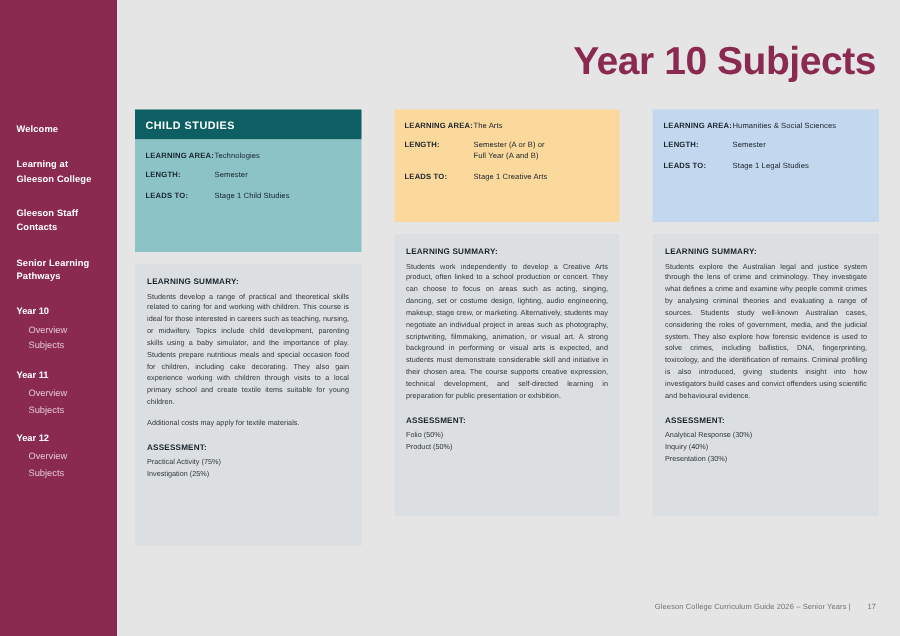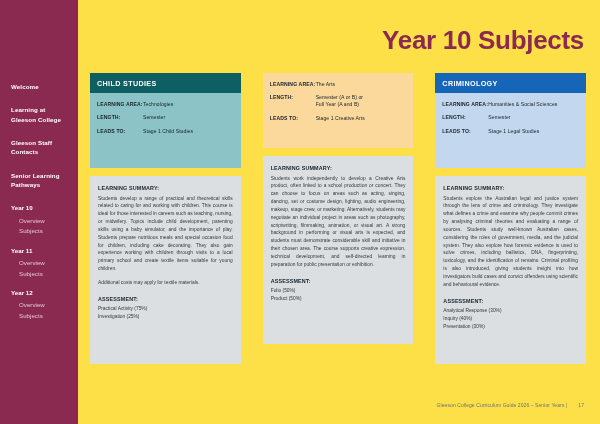--- a/index.html
+++ b/index.html
@@ -2,21 +2,21 @@
 <html><head>
 <meta charset="utf-8">
 <style>
   * { box-sizing: border-box; margin: 0; padding: 0; }
   html, body {
     width: 600px; height: 424px;
     background: #ffffff;
     font-family: "Liberation Sans", sans-serif;
     overflow: hidden;
   }
-  .page { position: relative; width: 600px; height: 424px; background: #fde047; display: flex; }
+  .page { position: relative; width: 600px; height: 424px; background: #e5e5e5; display: flex; }
 
   
   .sidebar {
     width: 78px; height: 424px;
     background: #8a2a50;
     flex: 0 0 78px;
     padding: 82px 0 0 11px;
     color: #ffffff;
   }
   .nav-top {
@@ -196,21 +196,20 @@
         <div class="col-body">
           <div class="sec-title">LEARNING SUMMARY:</div>
           <div class="sec-body">Students work independently to develop a Creative Arts product, often linked to a school production or concert. They can choose to focus on areas such as acting, singing, dancing, set or costume design, lighting, audio engineering, makeup, stage crew, or marketing. Alternatively, students may negotiate an individual project in areas such as photography, scriptwriting, filmmaking, animation, or visual art. A strong background in performing or visual arts is expected, and students must demonstrate considerable skill and initiative in their chosen area. The course supports creative expression, technical development, and self-directed learning in preparation for public presentation or exhibition.</div>
           <div class="assess-title">ASSESSMENT:</div>
           <div class="assess-item">Folio (50%)</div>
           <div class="assess-item">Product (50%)</div>
         </div>
       </section>
 
       <section class="col">
-        <div class="col-header" style="background:#1565b8">CRIMINOLOGY</div>
         <div class="col-meta" style="background:#c3d7ee">
           <div class="meta-row">
             <div class="meta-label">LEARNING AREA:</div>
             <div class="meta-value">Humanities &amp; Social Sciences</div>
           </div>
           <div class="meta-row">
             <div class="meta-label">LENGTH:</div>
             <div class="meta-value" style="white-space:pre-line">Semester</div>
           </div>
           <div class="meta-row">

